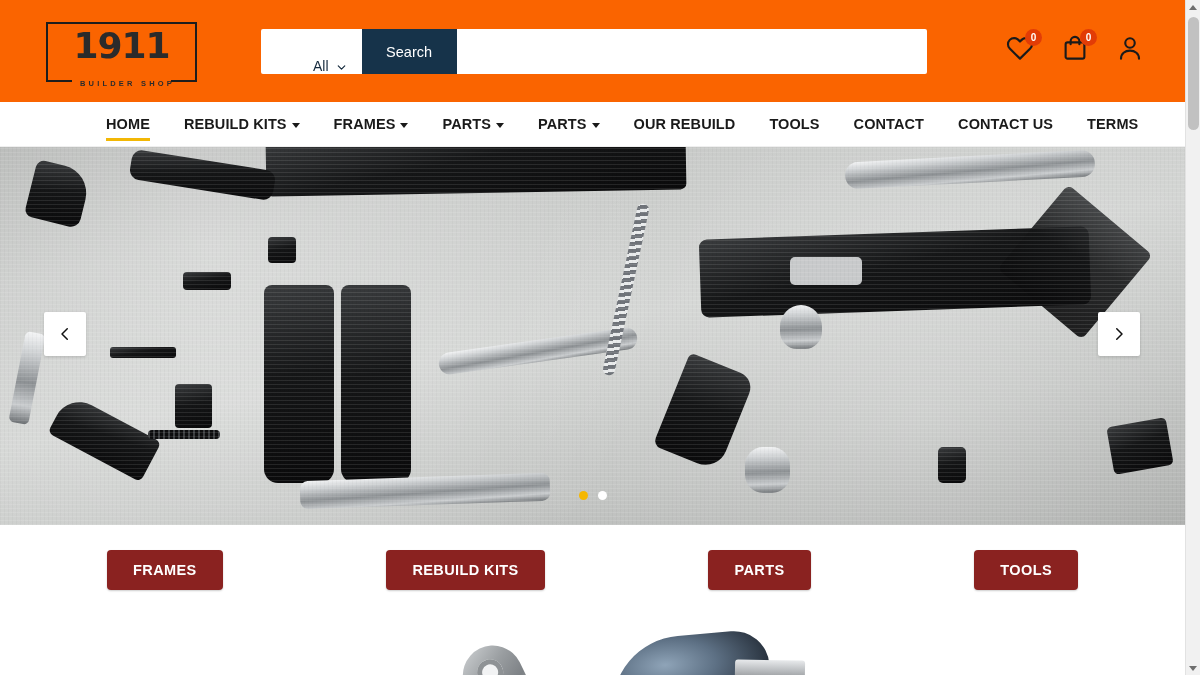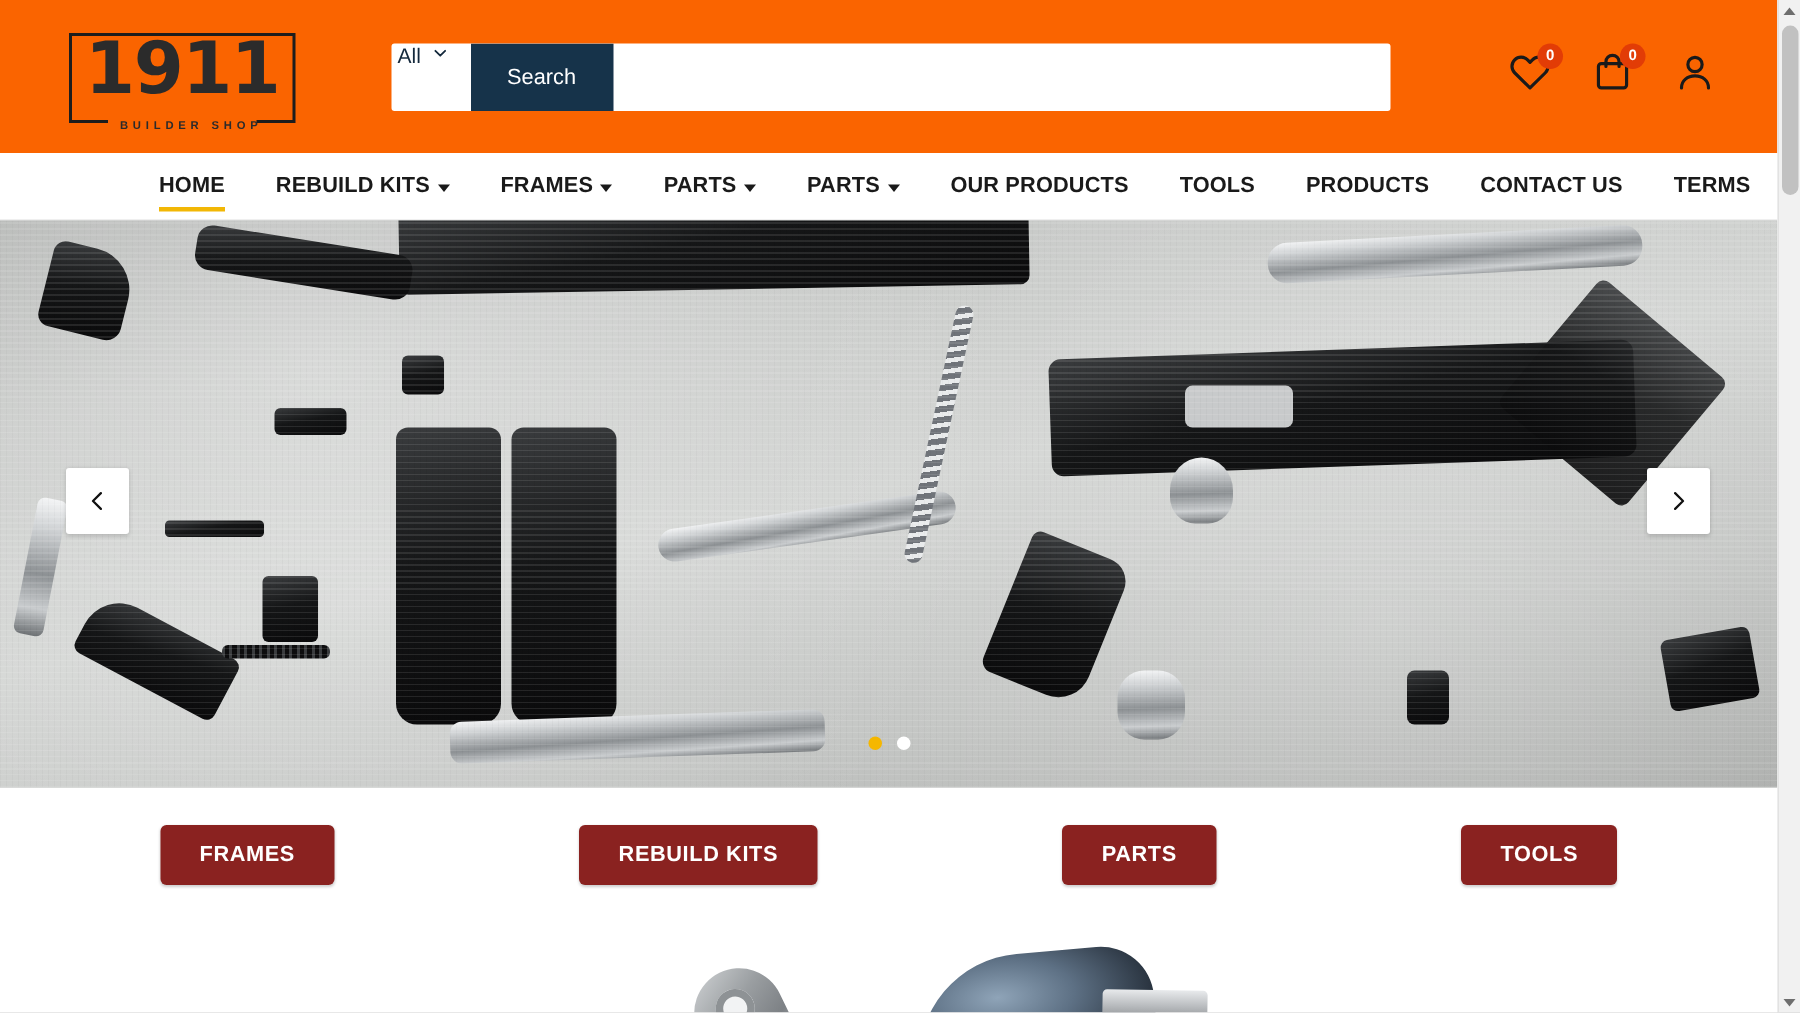--- a/index.html
+++ b/index.html
@@ -27,40 +27,40 @@
     position:absolute; inset:0;
     border:2px solid #1d1d1d;
   }
   
   .logo-gap {
     position:absolute; left:26px; right:26px; bottom:-2px; height:4px; background:#fa6400;
   }
   .logo-num {
     position:absolute; left:0; right:0; top:4px;
     text-align:center; font-family:"DejaVu Sans", sans-serif;
-    font-size:48px; font-weight:700; letter-spacing:-1px; color:#2b2b2b; line-height:40px;
+    font-size:36px; font-weight:700; letter-spacing:-1px; color:#2b2b2b; line-height:40px;
   }
   .logo-sub {
     position:absolute; left:12px; right:0; bottom:-6px; text-align:center;
     font-size:7.5px; font-weight:700; letter-spacing:3.2px; color:#2b2b2b;
   }
 
   
   #search-wrap {
     position:absolute; left:261px; top:29px; width:666px; height:45px;
     display:flex; background:#fff; border-radius:2px; overflow:hidden;
   }
   #search-input {
     flex:1; border:0; outline:0; padding:0 16px;
     font-family:"Liberation Sans", sans-serif; font-size:14.5px; color:#333; background:transparent;
   }
   #search-input::placeholder { color:#9b9b9b; }
   #search-cat {
-    display:flex; align-items:flex-start; gap:6px;
-    padding:0 14px 0 4px; font-size:14px; color:#14293c; cursor:pointer; white-space:nowrap;
+    display:flex; align-items:flex-end; gap:6px;
+    padding:0 14px 0 4px; font-size:14px; color:#14293c; cursor:pointer; white-space:nowrap;margin-left:48px;
   }
   #search-btn {
     width:95px; background:#16334a; border:0; color:#fff;
     font-family:"Liberation Sans", sans-serif; font-size:14.5px; font-weight:400; cursor:pointer;
   }
 
   
   #hdr-icons {
     position:absolute; right:40px; top:33px; display:flex; align-items:center; gap:25px;
   }
@@ -258,27 +258,27 @@
     </div>
     <div class="nav-item">
       <span>PARTS</span>
       <i class="caret"></i>
     </div>
     <div class="nav-item">
       <span>PARTS</span>
       <i class="caret"></i>
     </div>
     <div class="nav-item">
-      <span>OUR PRODUCTS</span>
+      <span>OUR REBUILD</span>
     </div>
     <div class="nav-item">
       <span>TOOLS</span>
     </div>
     <div class="nav-item">
-      <span>PRODUCTS</span>
+      <span>CONTACT</span>
     </div>
     <div class="nav-item">
       <span>CONTACT US</span>
     </div>
     <div class="nav-item">
       <span>TERMS</span>
     </div>
   </nav>
 
   <section id="hero">

